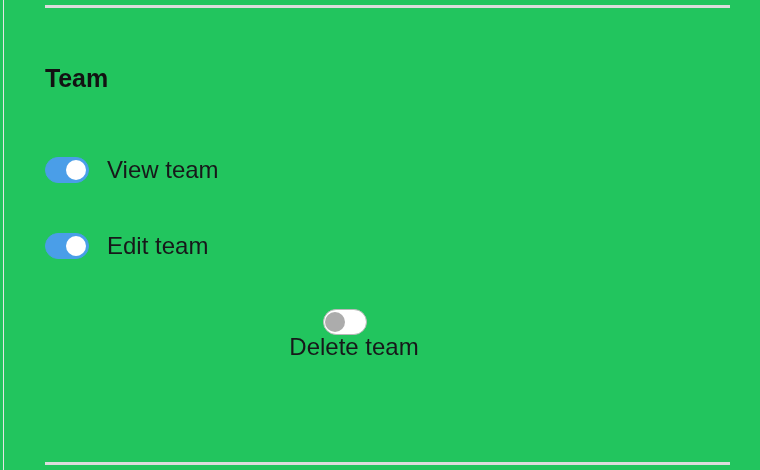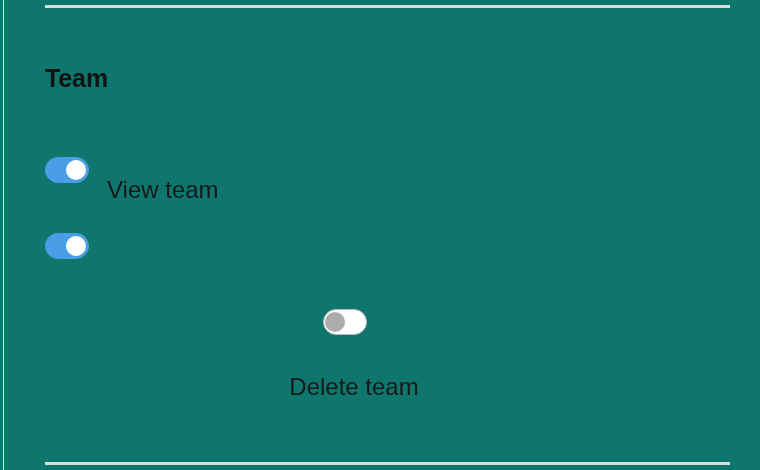--- a/index.html
+++ b/index.html
@@ -14,21 +14,21 @@
     overflow: hidden;
     position: relative;
   }
 
   .panel {
     position: absolute;
     left: 0;
     top: 0;
     width: 760px;
     height: 470px;
-    background: #0f766e;
+    background: #22c55e;
   }
 
   
   .left-rule {
     position: absolute;
     left: 3px;
     top: 0;
     width: 1px;
     height: 470px;
     background: #e4e4e4;
@@ -112,21 +112,20 @@
     background: #acacac;
   }
 
   .toggle-label {
     margin-left: 18px;
     font-size: 24px;
     font-weight: normal;
     color: #17181a;
     line-height: 1;
     white-space: nowrap;
-    margin-top: 40px;
   }
 </style>
 </head>
 <body>
 
 <div class="panel">
 
   <div class="left-rule"></div>
 
   <div class="divider divider-top"></div>
@@ -140,20 +139,21 @@
         <div class="knob"></div>
       </div>
       <div class="toggle-label">View team</div>
     </div>
 
 
     <div class="toggle-row">
       <div class="switch on">
         <div class="knob"></div>
       </div>
+      <div class="toggle-label">Edit team</div>
     </div>
 
     <div class="toggle-row">
       <div class="switch off">
         <div class="knob"></div>
       </div>
       <div class="toggle-label">Delete team</div>
     </div>
 
   </div>

